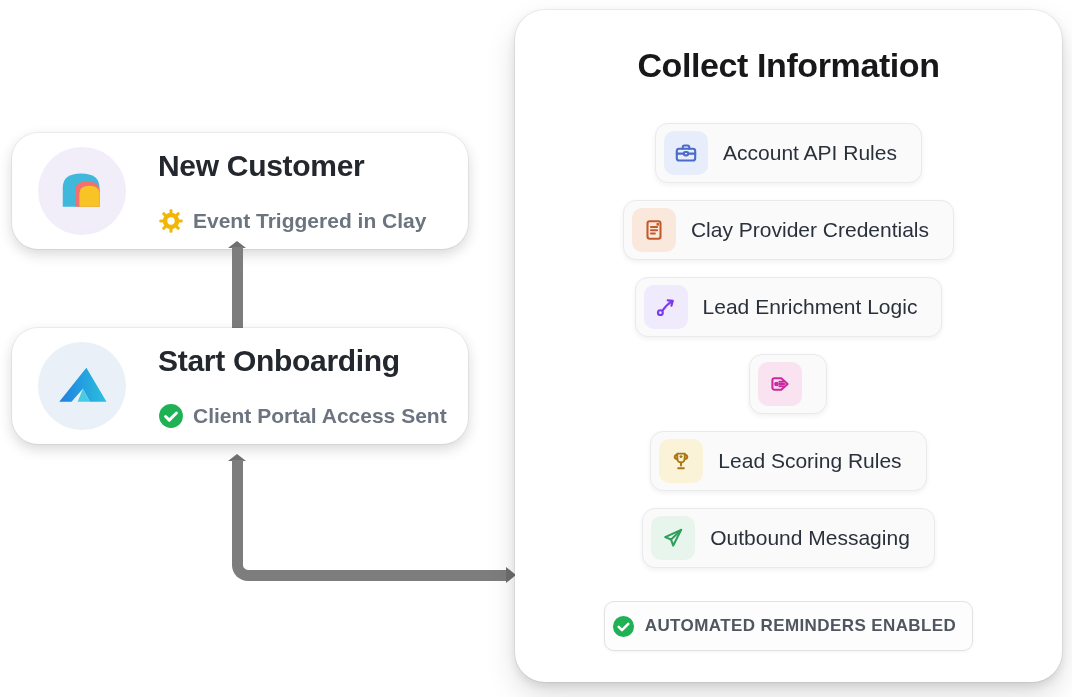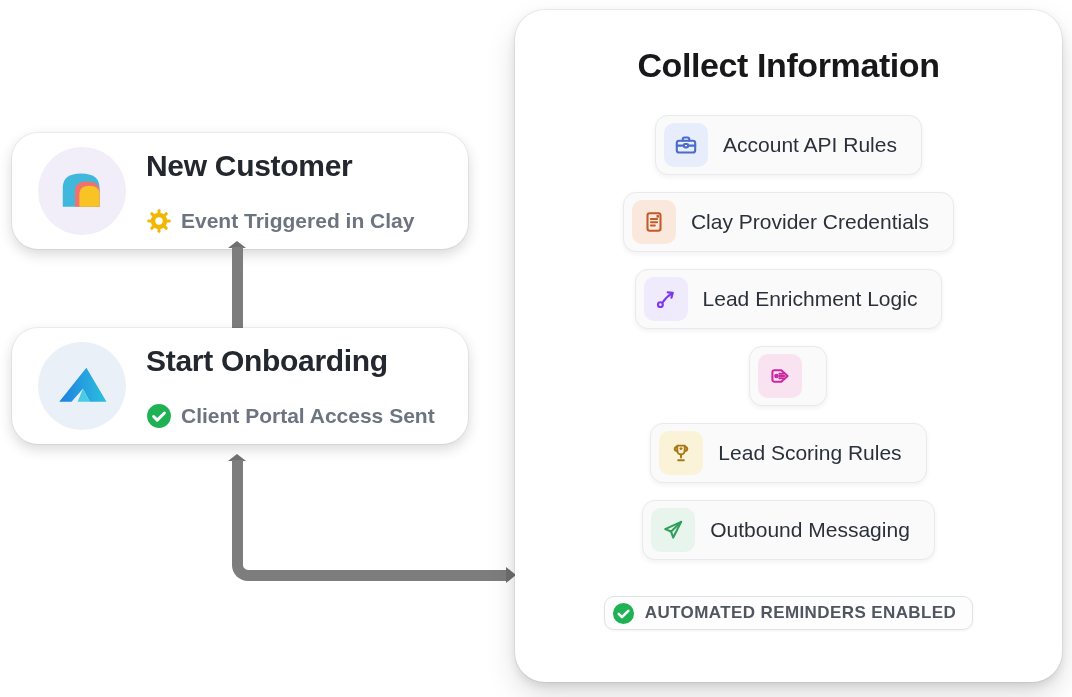--- a/index.html
+++ b/index.html
@@ -5,21 +5,21 @@
   * { margin:0; padding:0; box-sizing:border-box; }
   html,body { background:#ffffff; }
   body { font-family:"Liberation Sans", sans-serif; }
   .stage { position:relative; width:1072px; height:697px; background:#ffffff; overflow:hidden; }
 
   
   .node-card {
     position:absolute; left:12px; width:456px; height:116px;
     background:#ffffff; border-radius:26px;
     box-shadow:0 0 0 1px rgba(0,0,0,0.05), 0 5px 14px rgba(0,0,0,0.16);
-    display:flex; align-items:center; padding-left:26px; gap:20px;
+    display:flex; align-items:center; padding-left:26px; gap:32px;
   }
   .node-card.card-1 { top:133px; }
   .node-card.card-2 { top:328px; }
   .avatar {
     width:88px; height:88px; border-radius:50%;
     display:flex; align-items:center; justify-content:center; flex-shrink:0;
   }
   .avatar.clay { background:#F2EEF9; }
   .avatar.portal { background:#EAF0F7; }
   .node-text { display:flex; flex-direction:column; gap:6px; }
@@ -45,43 +45,43 @@
   .nub-1t { left:228px; top:241px; }
   .nub-1b { left:228px; top:346px; }
   .nub-2t { left:228px; top:454px; }
   .nub-2r { left:506px; top:567px; }
 
   
   .panel {
     position:absolute; left:515px; top:10px; width:547px; height:672px;
     background:#ffffff; border-radius:30px;
     box-shadow:0 0 0 1px rgba(0,0,0,0.05), 0 4px 10px rgba(0,0,0,0.10), 0 14px 30px rgba(0,0,0,0.13);
-    display:flex; flex-direction:column; align-items:center; padding-top:36px;
+    display:flex; flex-direction:column; align-items:center; padding-top:36px;gap:8px;
   }
   .panel-title { font-size:34px; font-weight:700; color:#18181B; letter-spacing:-0.4px; margin-bottom:30px; }
   .pill-stack { display:flex; flex-direction:column; align-items:center; gap:17px; }
   .pill {
     display:flex; align-items:center; gap:15px; height:60px;
     padding:0 24px 0 8px; border-radius:13px;
     background:#FAFAFB; border:1px solid #E9EAEC;
     box-shadow:0 2px 5px rgba(0,0,0,0.06);
     cursor:default;
   }
   .tile { width:44px; height:44px; border-radius:10px; display:flex; align-items:center; justify-content:center; flex-shrink:0; }
   .pill-0 .tile { background:#E7EDFA; }
   .pill-1 .tile { background:#FBE8DC; }
   .pill-2 .tile { background:#EFEAFC; }
   .pill-3 .tile { background:#F9E3F1; }
   .pill-4 .tile { background:#FAF3D8; }
   .pill-5 .tile { background:#E7F5EC; }
   .pill-label { font-size:21px; font-weight:500; color:#2B313B; }
 
   .badge {
-    margin-top:36px; display:flex; align-items:center; gap:10px;
-    height:34px; padding:0 16px 0 7px; border-radius:10px;
+    margin-top:25px; display:flex; align-items:center; gap:10px;
+    height:50px; padding:0 16px 0 7px; border-radius:10px;
     background:#FDFDFE; border:1px solid #E2E3E5;
     box-shadow:0 1px 3px rgba(0,0,0,0.05);
   }
   .badge-label { font-size:17px; font-weight:700; color:#4F565F; letter-spacing:0.4px; }
 
   svg { display:block; }
 </style>
 </head>
 <body>
 

